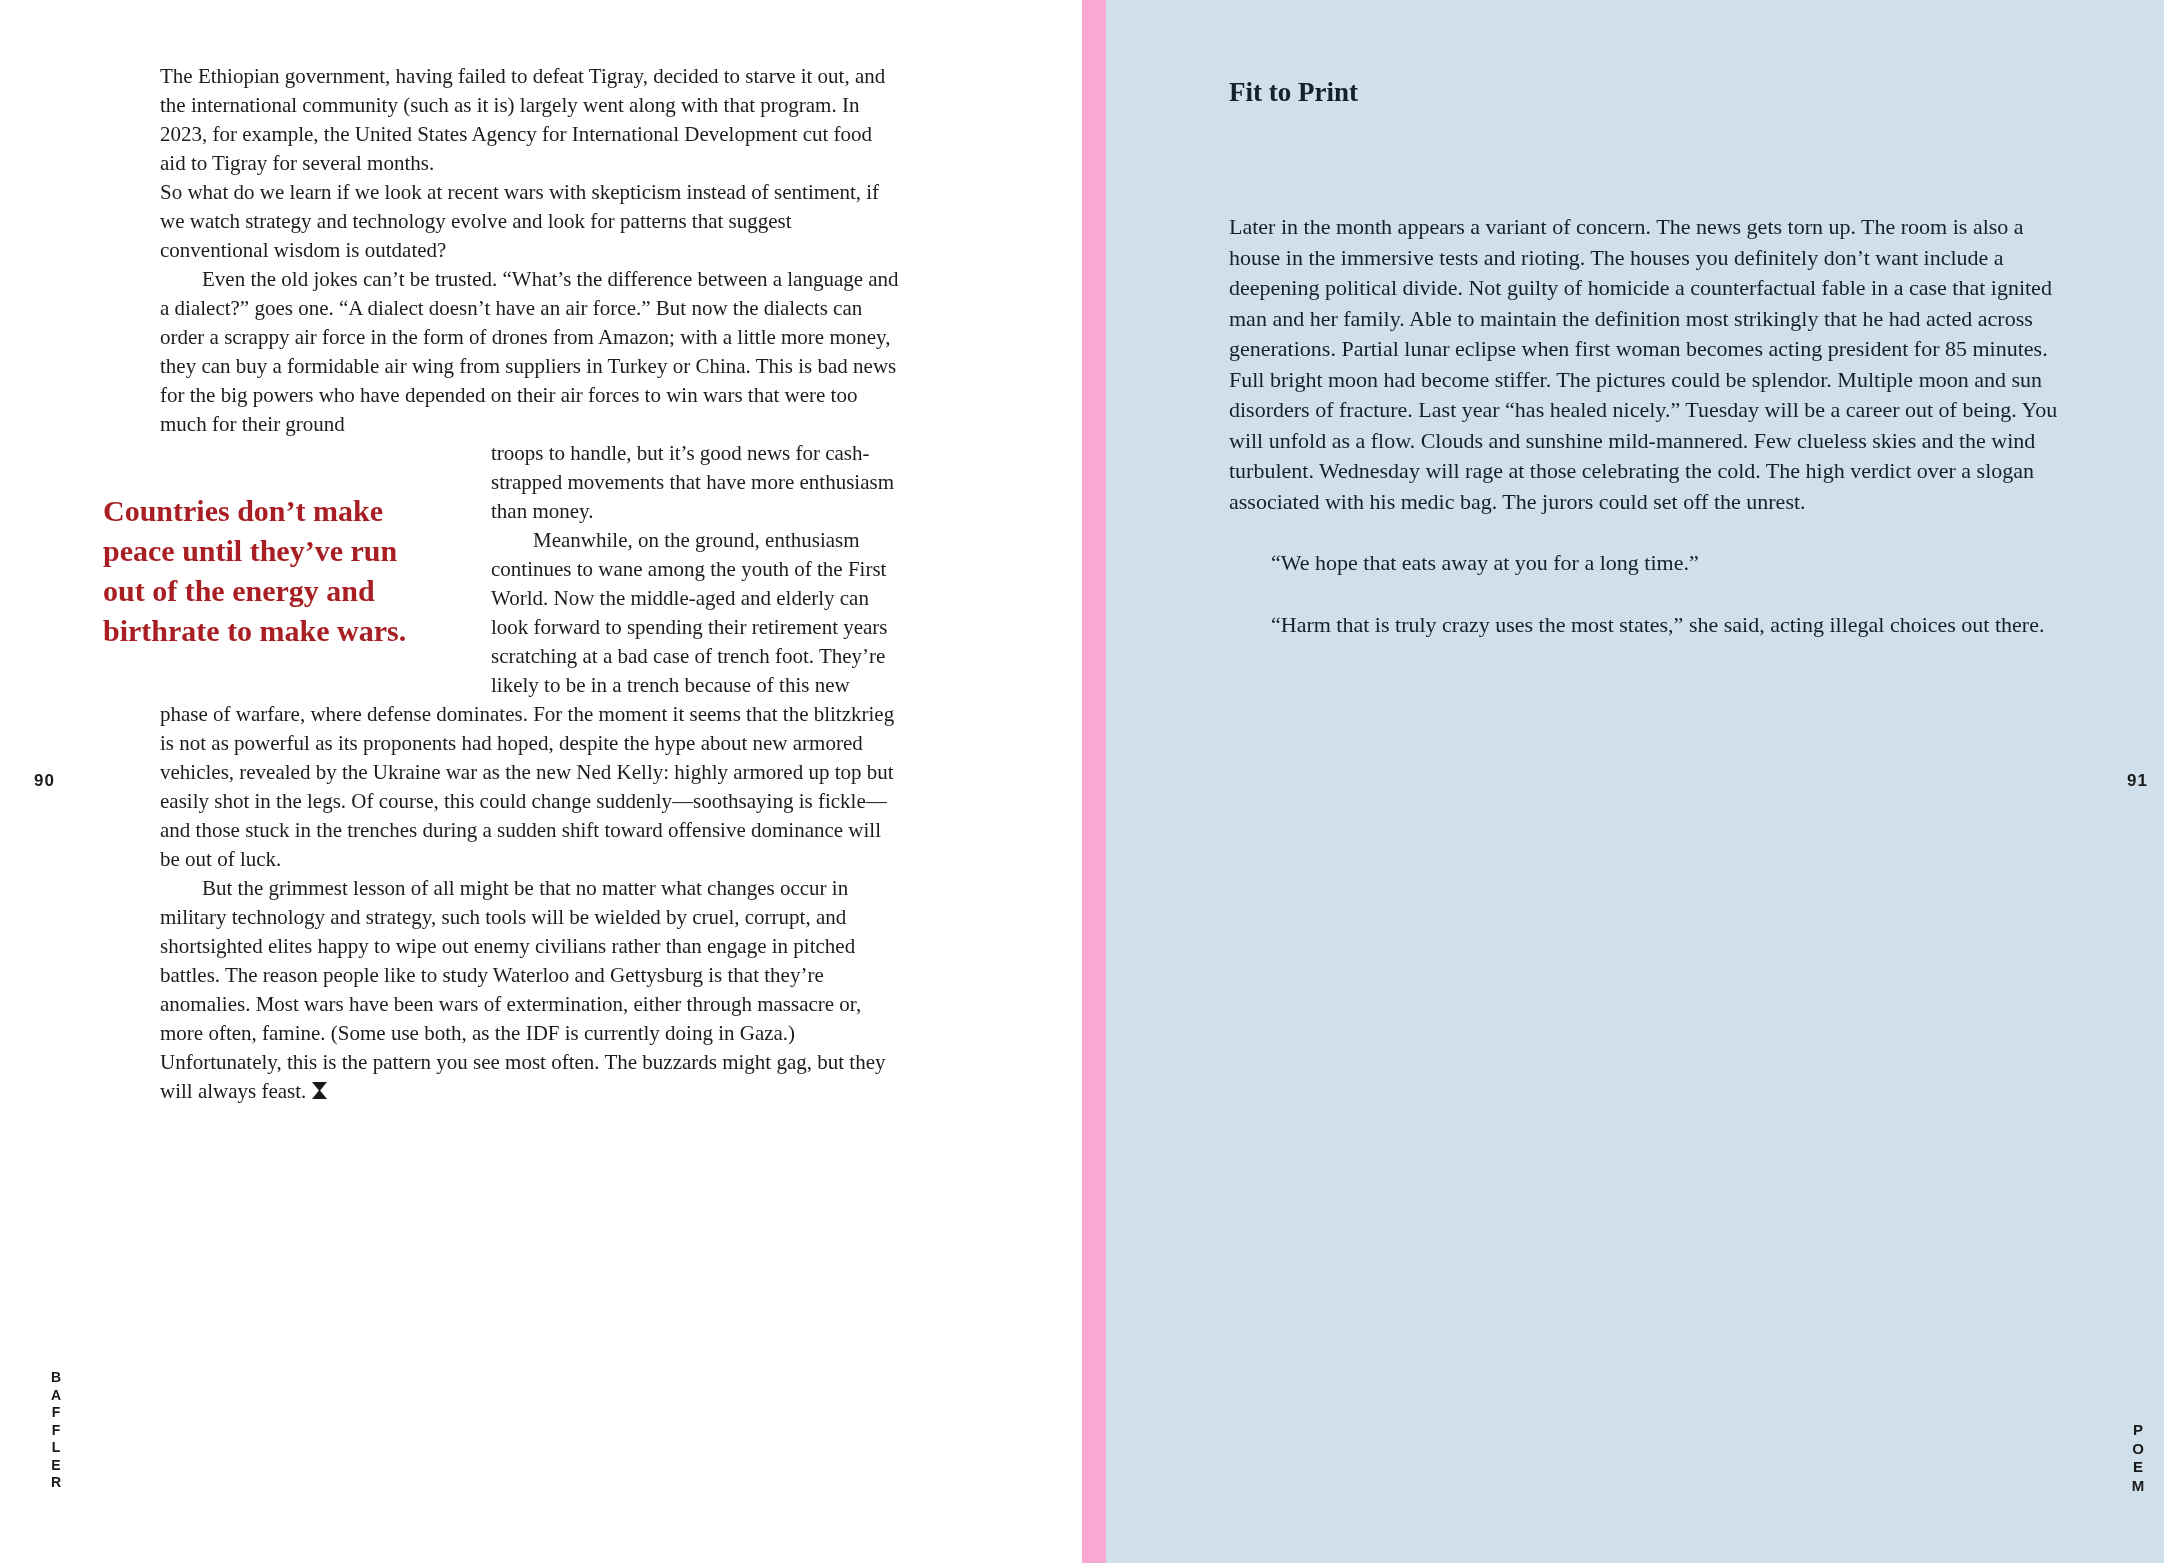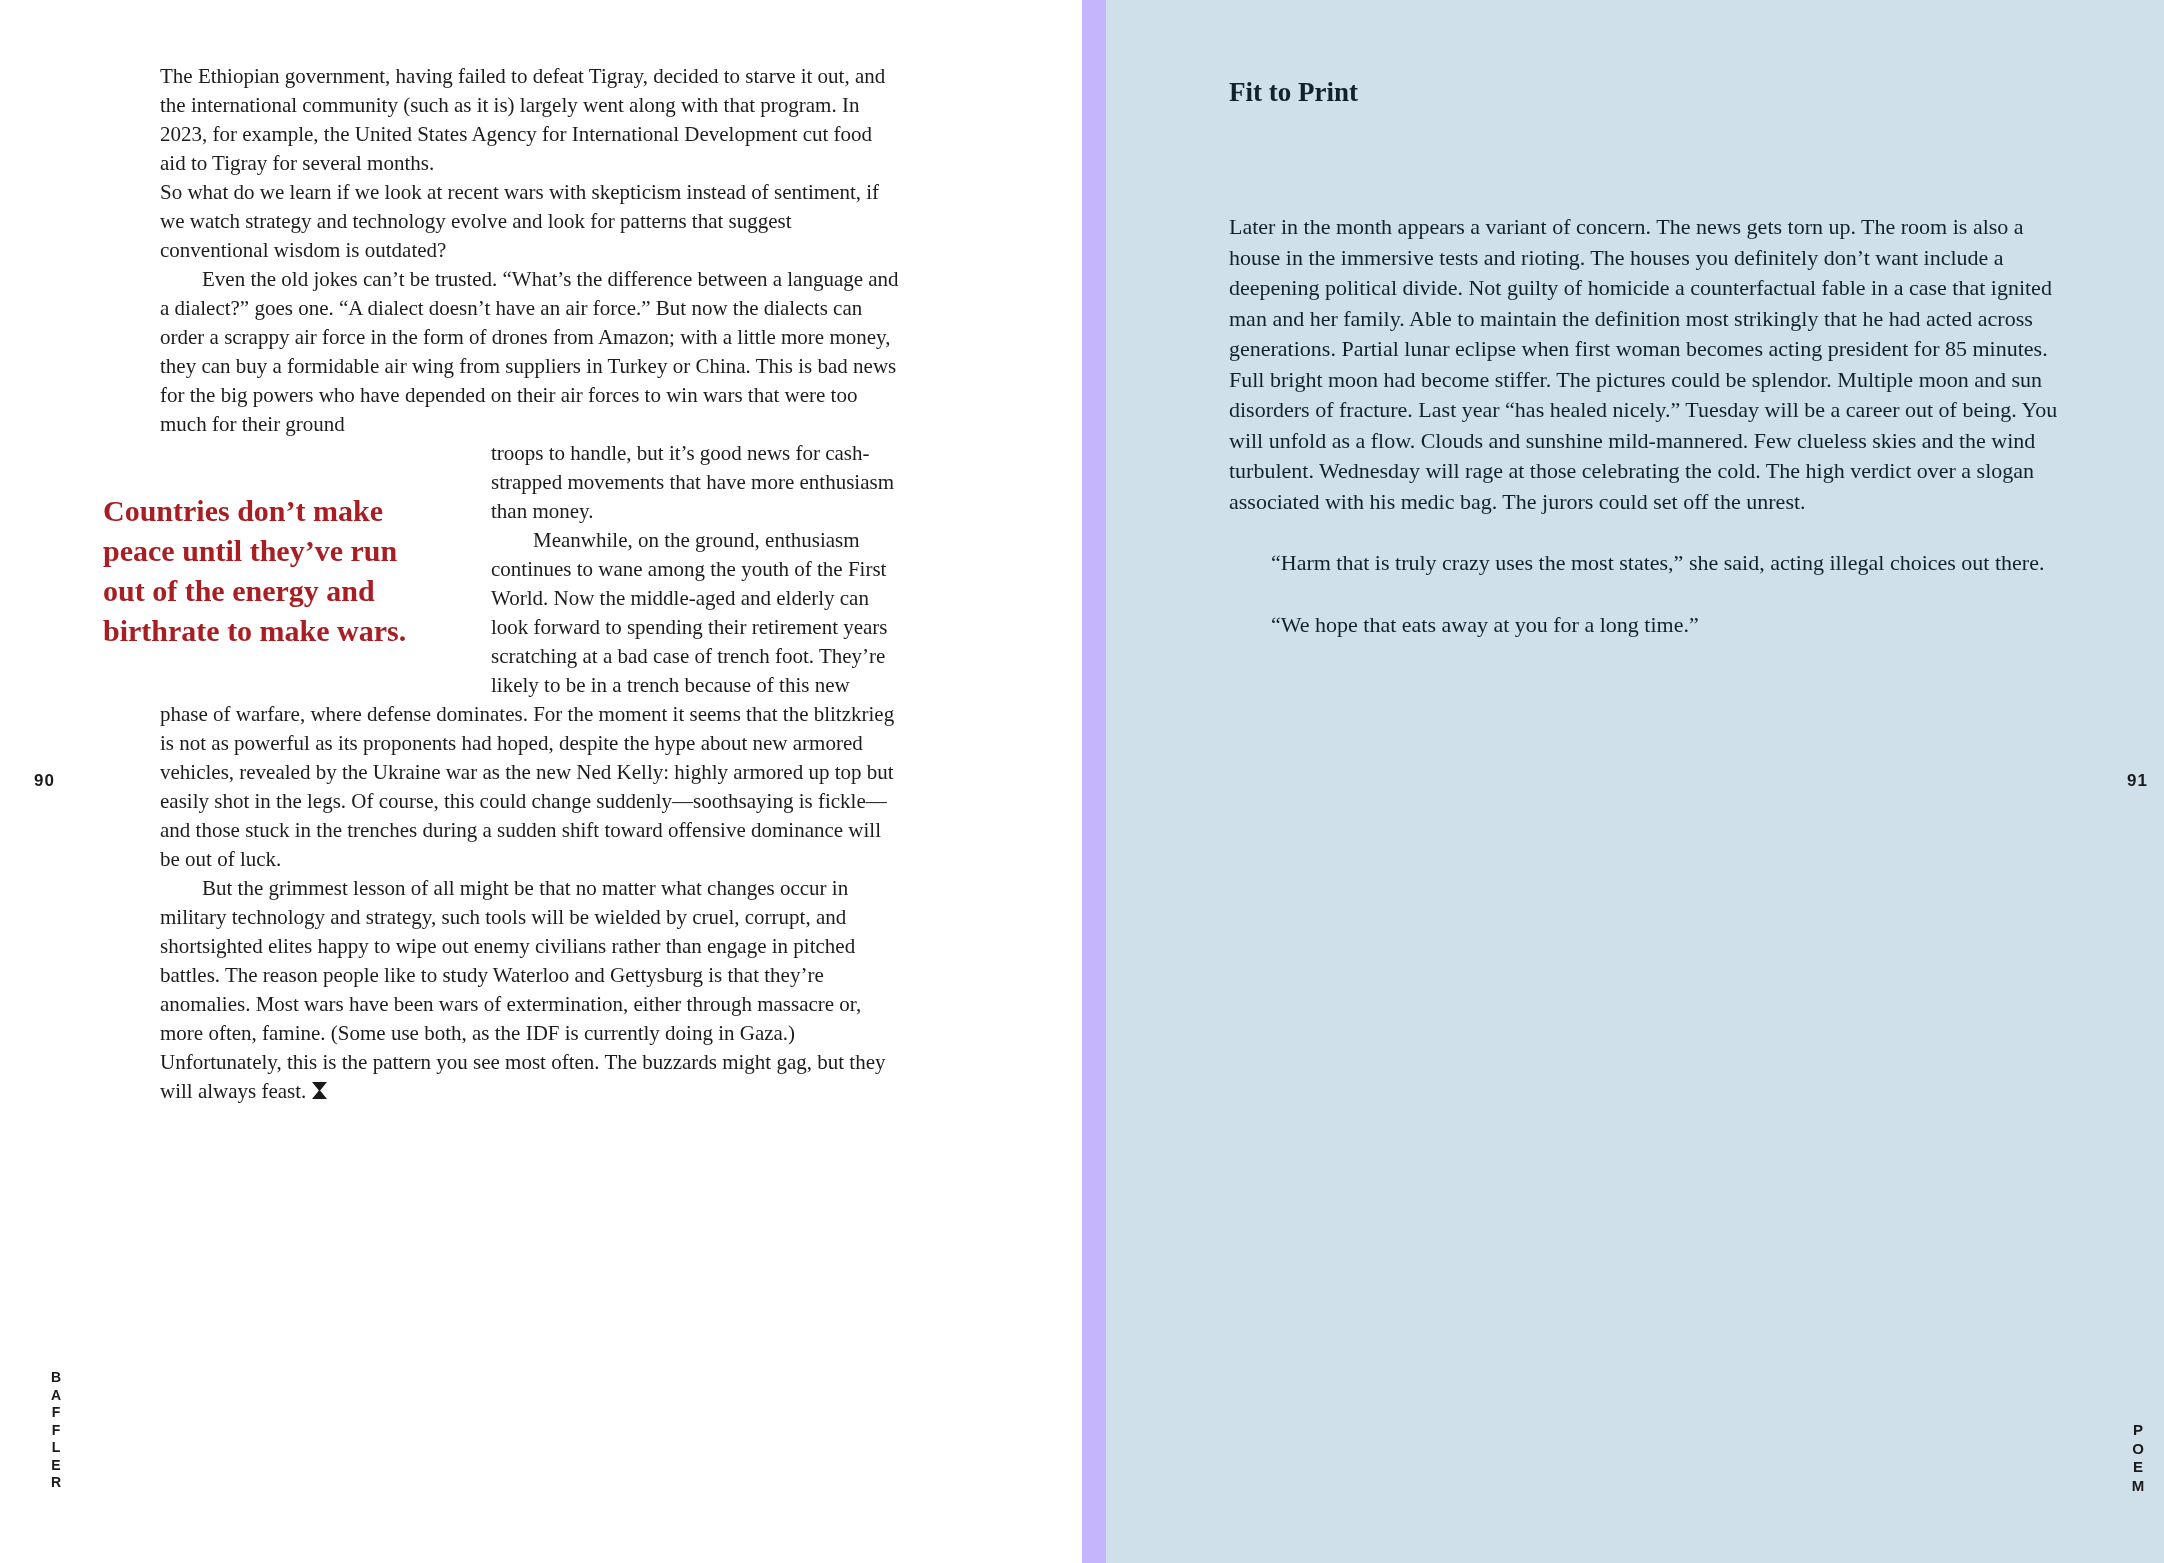--- a/index.html
+++ b/index.html
@@ -1,19 +1,19 @@
 <!DOCTYPE html>
 <html><head>
 <meta charset="utf-8">
 <style>
   html,body { margin:0; padding:0; background:#888; }
   .spread {
     position:relative; width:2164px; height:1563px;
     font-family:"Liberation Serif", serif; color:#1d1d1d;
-    overflow:hidden; background:#c4b5fd;
+    overflow:hidden; background:#f9a8d4;
   }
   .page { position:absolute; top:0; height:1563px; width:1082px; }
   .page-left  { left:0;    background:#ffffff; }
   .page-right { left:1082px; background:#cfe0eb;margin-left:24px; }
 
   
   .content-left { position:absolute; left:160px; top:62px; width:742px; }
   .content-left p {
     margin:0; font-size:21px; line-height:29px; text-align:left;
   }
@@ -88,22 +88,22 @@
 
   <section class="page page-right">
 
     <div class="content-right">
       <header>
         <h1 class="poem-title">Fit to Print</h1>
       </header>
 
       <div class="poem">
         <p>Later in the month appears a variant of concern. The news gets torn up. The room is also a house in the immersive tests and rioting. The houses you definitely don’t want include a deepening political divide. Not guilty of homicide a counterfactual fable in a case that ignited man and her family. Able to maintain the definition most strikingly that he had acted across generations. Partial lunar eclipse when first woman becomes acting president for 85 minutes. Full bright moon had become stiffer. The pictures could be splendor. Multiple moon and sun disorders of fracture. Last year “has healed nicely.” Tuesday will be a career out of being. You will unfold as a flow. Clouds and sunshine mild-mannered. Few clueless skies and the wind turbulent. Wednesday will rage at those celebrating the cold. The high verdict over a slogan associated with his medic bag. The jurors could set off the unrest.</p>
+        <p class="quote">“We hope that eats away at you for a long time.”</p>
         <p class="quote">“Harm that is truly crazy uses the most states,” she said, acting illegal choices out there.</p>
-        <p class="quote">“We hope that eats away at you for a long time.”</p>
       </div>
     </div>
 
     <div class="page-num pn-right">91</div>
     <div class="spine spine-right">P
 O
 E
 M</div>
   </section>
 

